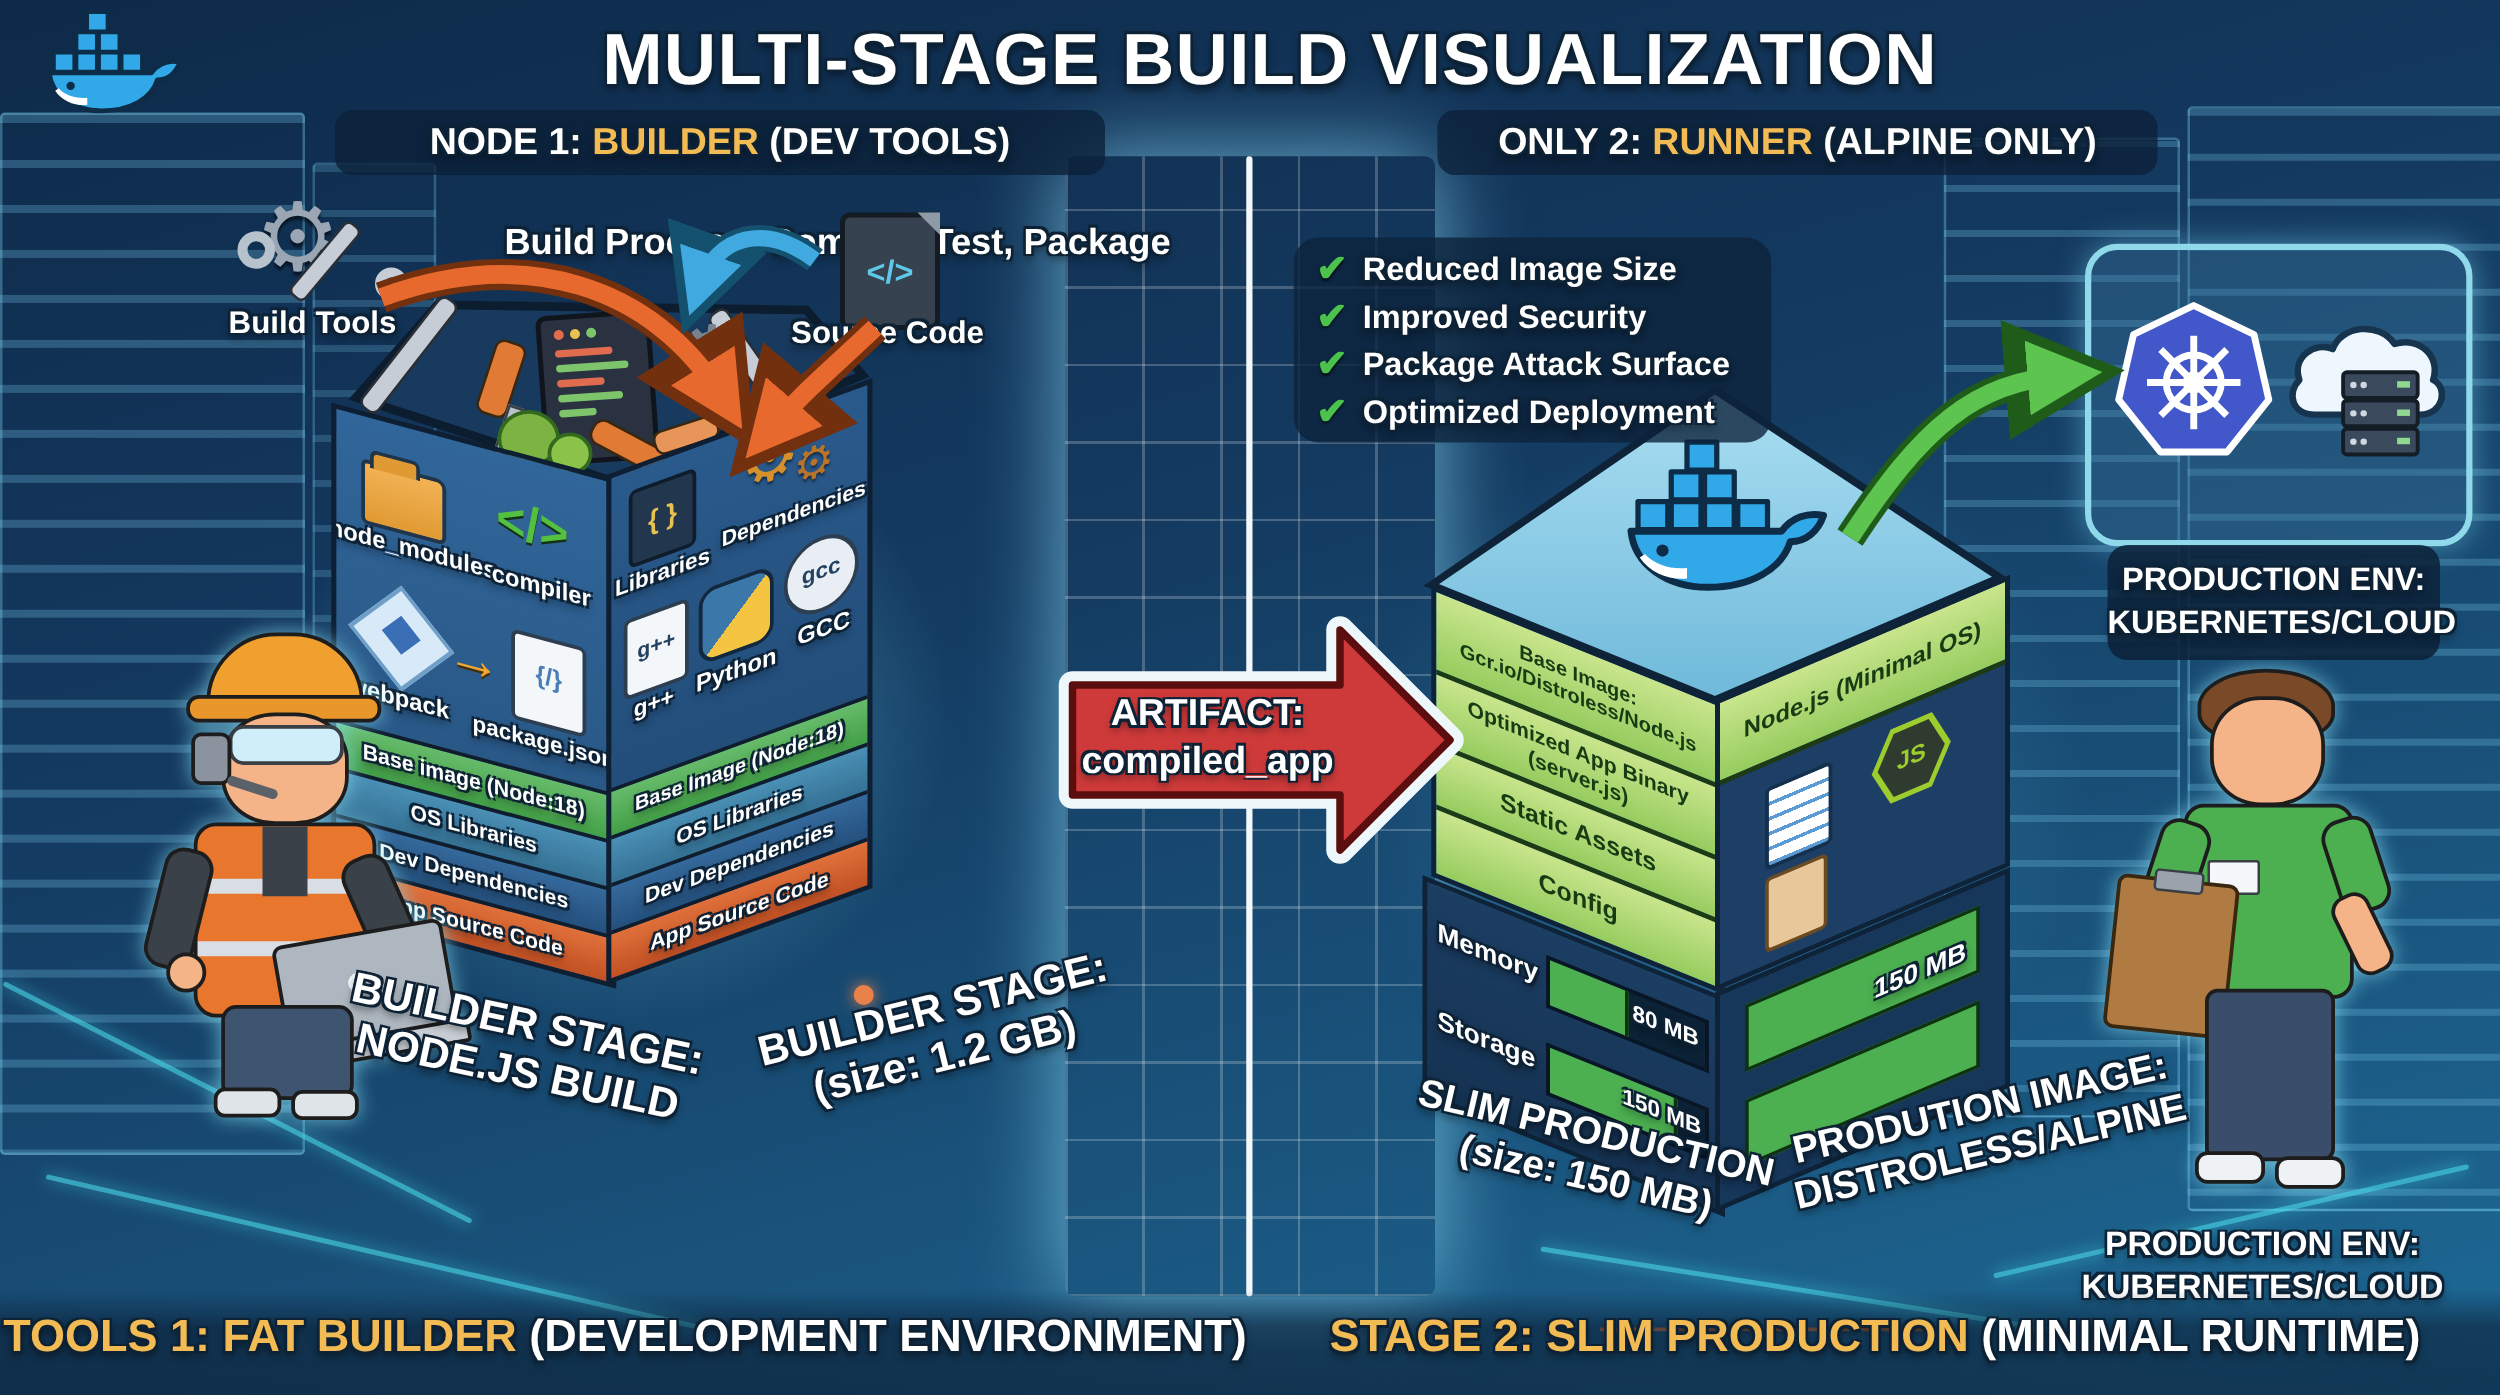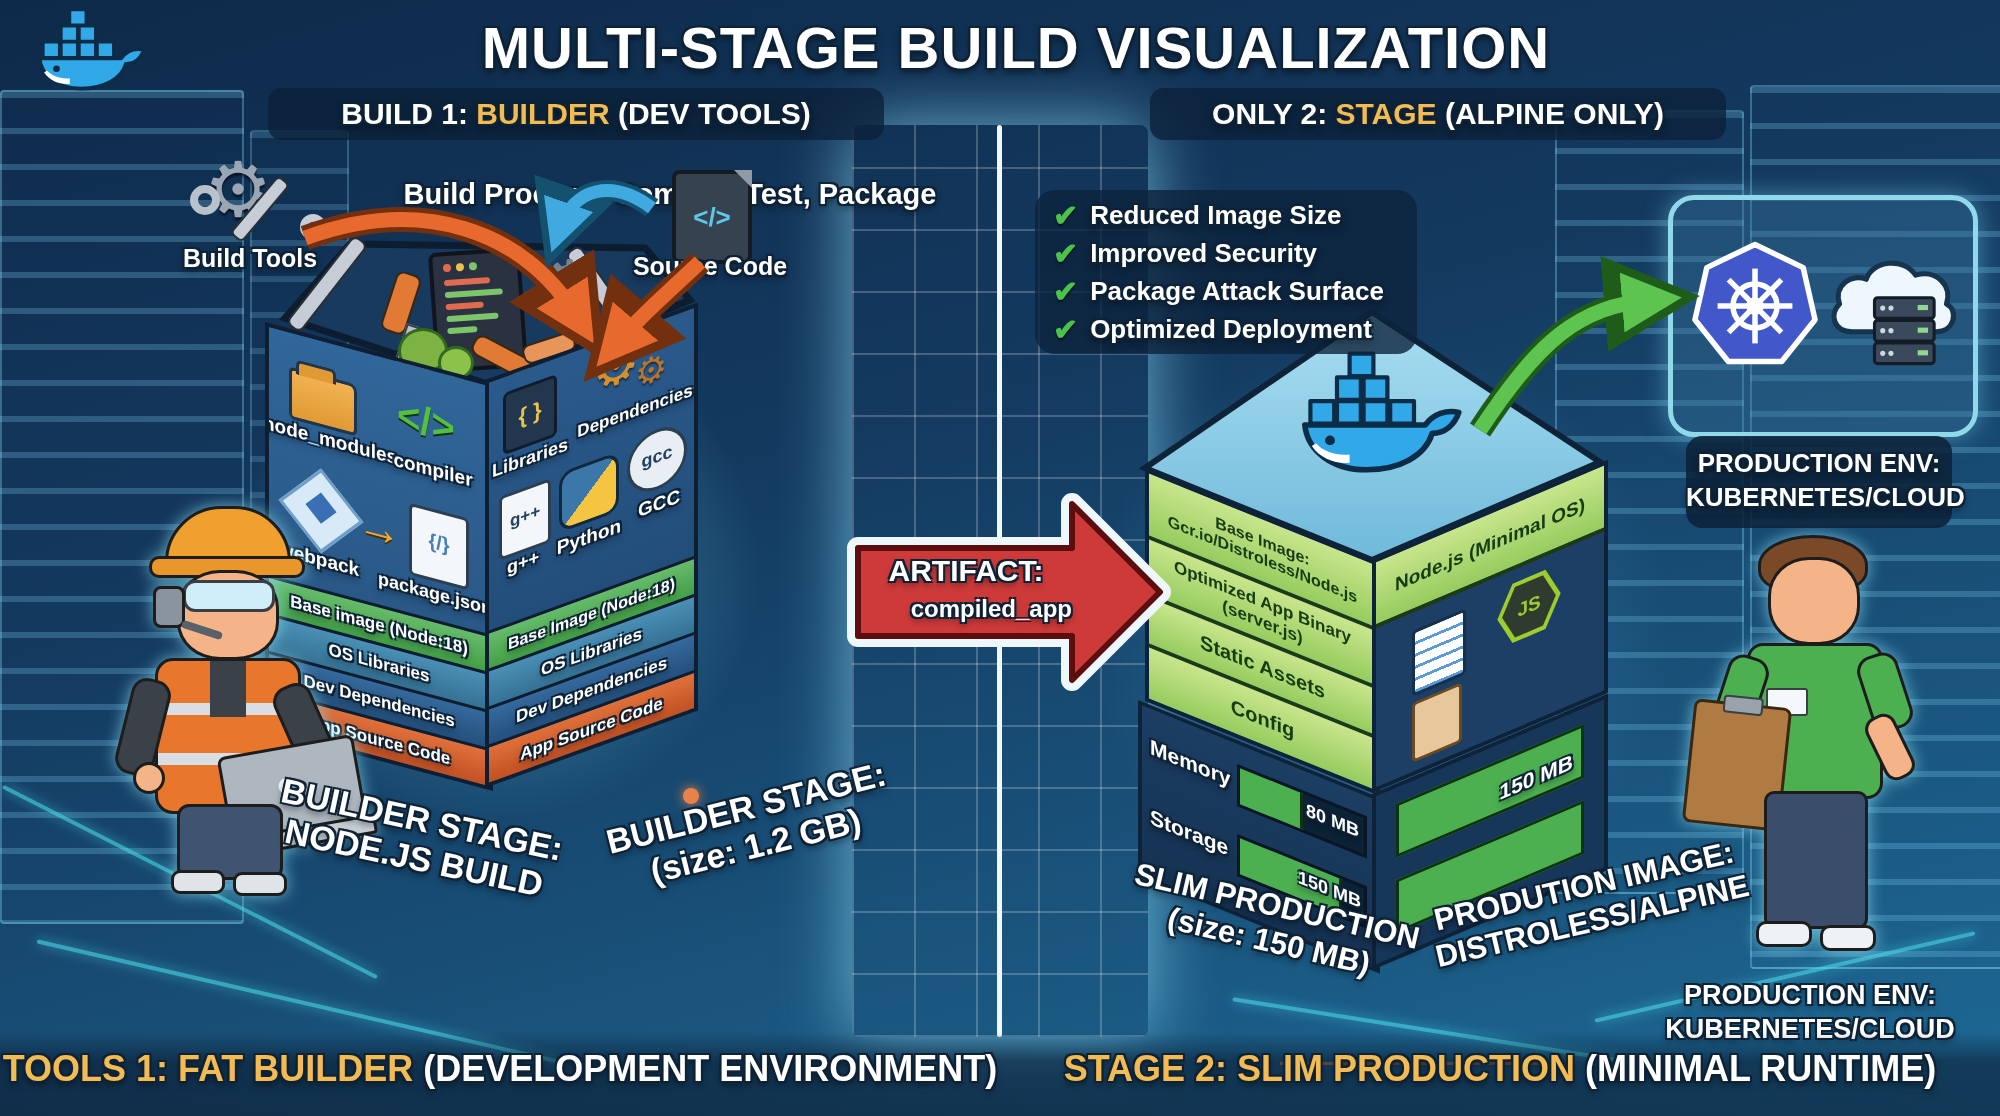--- a/index.html
+++ b/index.html
@@ -167,24 +167,24 @@
     <div class="ol">NODE.JS BUILD</div>
   </div>
   <div class="abs cap" style="left:596px;top:788px;width:310px;font-size:34px;transform:rotate(-14deg);z-index:5;">
     <div class="ol">BUILDER STAGE:</div>
     <div class="ol">(size: 1.2 GB)</div>
   </div>
 
   <div class="abs wt ol" style="left:16px;top:14px;width:2000px;text-align:center;font-size:58px;font-weight:700;letter-spacing:1px;z-index:9;">MULTI-STAGE BUILD VISUALIZATION</div>
 
   <div class="abs" style="left:268px;top:88px;width:616px;height:52px;background:rgba(12,32,56,.78);border-radius:14px;z-index:5;text-align:center;line-height:52px;font-size:30px;font-weight:800;">
-    <span class="wt ol">BUILD 1: </span><span class="gold ol">BUILDER</span><span class="wt ol"> (DEV TOOLS)</span>
+    <span class="wt ol">NODE 1: </span><span class="gold ol">BUILDER</span><span class="wt ol"> (DEV TOOLS)</span>
   </div>
   <div class="abs" style="left:1150px;top:88px;width:576px;height:52px;background:rgba(12,32,56,.78);border-radius:14px;z-index:5;text-align:center;line-height:52px;font-size:30px;font-weight:800;">
-    <span class="wt ol">ONLY 2: </span><span class="gold ol">STAGE</span><span class="wt ol"> (ALPINE ONLY)</span>
+    <span class="wt ol">ONLY 2: </span><span class="gold ol">RUNNER</span><span class="wt ol"> (ALPINE ONLY)</span>
   </div>
 
   <div class="abs wt ol" style="left:330px;top:178px;width:680px;text-align:center;font-size:29px;z-index:5;">Build Process: Compile, Test, Package</div>
 
   <div class="abs" style="left:190px;top:155px;width:120px;height:92px;z-index:5;">
     <div class="abs" style="left:14px;top:-10px;font-size:76px;color:#9aa6b4;text-shadow:0 3px 2px rgba(0,0,0,.55)">⚙</div>
     <div class="abs" style="left:0px;top:30px;width:30px;height:30px;border:8px solid #b8c2cc;border-radius:50%;box-sizing:border-box;"></div>
     <div class="abs" style="left:62px;top:16px;width:12px;height:72px;background:#c6cdd6;border:2px solid #2a2f36;border-radius:6px;transform:rotate(40deg);"></div>
   </div>
   <div class="abs wt ol" style="left:165px;top:244px;width:170px;text-align:center;font-size:25px;z-index:5;">Build Tools</div>
@@ -387,21 +387,21 @@
       <path d="M1480,430 C1538,342 1578,306 1652,300" stroke="#5cc44f" stroke-width="15" fill="none" marker-end="url(#hGr)"></path>
     </g>
     <g>
       <polygon points="858,548 1072,548 1072,504 1160,592 1072,680 1072,636 858,636" fill="#eef8fb" stroke="#eef8fb" stroke-width="22" stroke-linejoin="round"></polygon>
       <polygon points="858,548 1072,548 1072,504 1160,592 1072,680 1072,636 858,636" fill="#ce3a3a" stroke="#5c0e0e" stroke-width="6" stroke-linejoin="round"></polygon>
     </g>
   </svg>
 
   <div class="abs" style="left:860px;top:552px;width:212px;text-align:center;z-index:8;">
     <div class="wt ol" style="font-size:30px;line-height:38px;">ARTIFACT:</div>
-    <div class="wt ol" style="font-size:24px;line-height:38px;text-align:right;">compiled_app</div>
+    <div class="wt ol" style="font-size:30px;line-height:38px;">compiled_app</div>
   </div>
 
   <div class="abs" style="left:0;top:1032px;width:2000px;height:84px;background:linear-gradient(180deg,rgba(10,24,44,0),rgba(10,24,44,.55) 35%,rgba(10,24,44,.6));z-index:9;"></div>
   <div class="abs" style="left:0px;top:1048px;width:1000px;text-align:center;font-size:36px;font-weight:900;z-index:10;">
     <span class="gold ol">TOOLS 1: FAT BUILDER</span><span class="wt ol"> (DEVELOPMENT ENVIRONMENT)</span>
   </div>
   <div class="abs" style="left:1000px;top:1048px;width:1000px;text-align:center;font-size:36px;font-weight:900;z-index:10;">
     <span class="gold ol">STAGE 2: SLIM PRODUCTION</span><span class="wt ol"> (MINIMAL RUNTIME)</span>
   </div>
 

